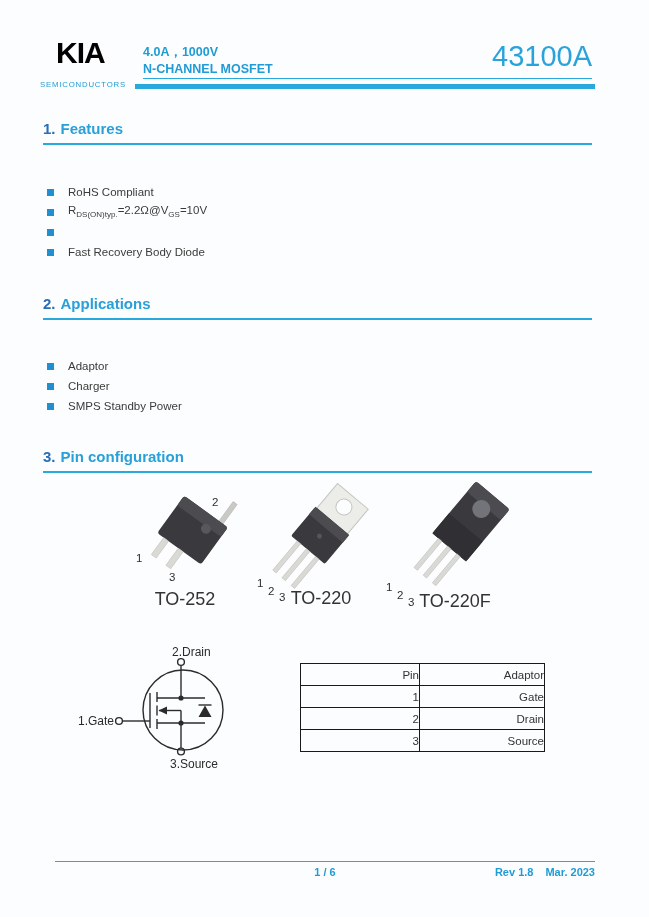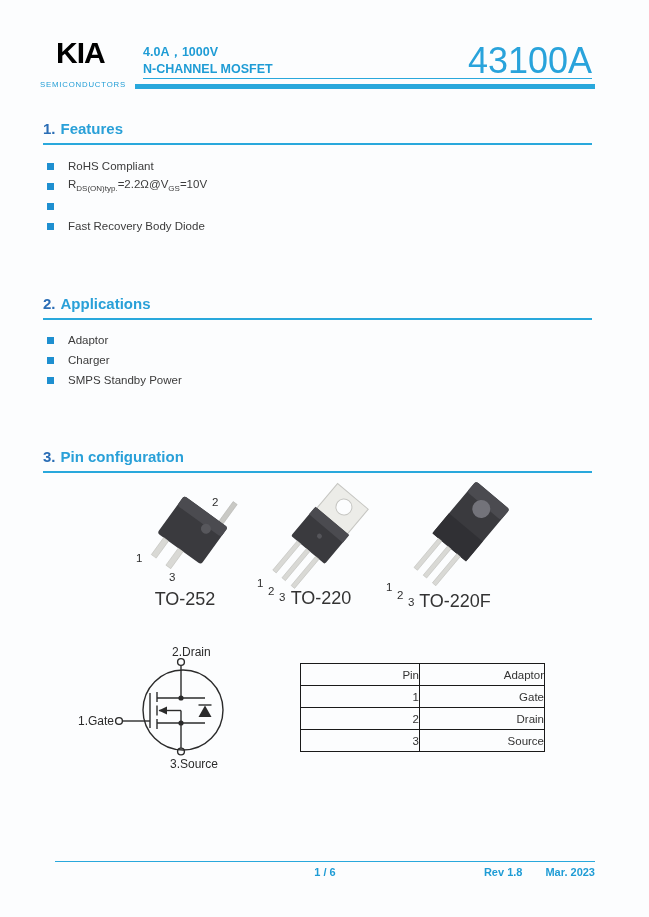--- a/index.html
+++ b/index.html
@@ -8,33 +8,33 @@
     background:#FCFDFE; overflow:hidden;
     font-family:"Liberation Sans", sans-serif;
     color:#3B3B3B;
   }
   .abs { position:absolute; }
 
   
   .logo { left:56px; top:28px; font-size:30px; font-weight:bold; color:#000000; letter-spacing:-1px; line-height:50px; }
   .logo-sub { left:40px; top:80px; font-size:7.8px; font-weight:normal; color:#1F9CD5; letter-spacing:0.8px; }
   .subtitle { left:143px; top:35px; font-size:12.5px; font-weight:bold; color:#1F9CD5; line-height:17px;margin-top:9px; }
-  .partnum { right:57px; top:40px; font-size:36px; color:#29A3DB; }
+  .partnum { right:57px; top:40px; font-size:29px; color:#29A3DB; }
   .hline { background:#29A8DC; }
   .hline.thin  { left:143px; top:78px; width:449px; height:1px; }
   .hline.thick { left:135px; top:84px; width:460px; height:5px; }
 
   
   .sec { left:43px; font-size:15px; font-weight:bold; }
   .sec-num { color:#2A6DB5; margin-right:5px; }
   .sec-title { color:#29A0D8; }
   .sec-rule { left:43px; width:549px; height:1.5px; background:#29A8DC; }
 
   
-  .li { left:47px; height:16px; display:flex; align-items:center; }
+  .li { left:47px; height:16px; display:flex; align-items:center;margin-top:26px; }
   .sq { width:7px; height:7px; background:#1E8FD0; margin-right:14px; flex:none; }
   .li-text { font-size:11.5px; color:#3B3B3B; white-space:nowrap; }
   sub { font-size:8px; }
 
   
   .pkg-label { font-size:18px; color:#333; width:100px; text-align:center; }
   svg text { font-family:"Liberation Sans", sans-serif; }
   .packages-svg text { font-size:11.5px; fill:#2E2E2E; }
   .symbol-svg line { stroke:#2B2B2B; stroke-width:1.4; }
   .symbol-svg text { font-size:12px; fill:#2B2B2B; }
@@ -44,21 +44,21 @@
   .pin-table th, .pin-table td {
     border:1.6px solid #1A1A1A; width:118px; height:21px;
     font-size:11.5px; font-weight:normal; color:#333; text-align:right; padding:0;margin-top:36px;
   }
   .pin-table td:last-child, .pin-table th:last-child { width:124px; }
 
   
   .footer-rule { left:55px; top:861px; width:540px; height:1px; background:#29A8DC; }
   .page-indicator { left:55px; top:866px; width:540px; text-align:center; font-size:11px; font-weight:bold; color:#1F9CD5; }
   .revision { right:54px; top:866px; font-size:11px; font-weight:bold; color:#1F9CD5; }
-  .revision span + span { margin-left:23px; }
+  .revision span + span { margin-left:12px; }
 </style>
 </head>
 <body>
 
 <div class="abs logo">KIA</div>
 <div class="abs logo-sub">SEMICONDUCTORS</div>
 <div class="abs subtitle">
   <div>4.0A，1000V</div>
   <div>N-CHANNEL MOSFET</div>
 </div>

